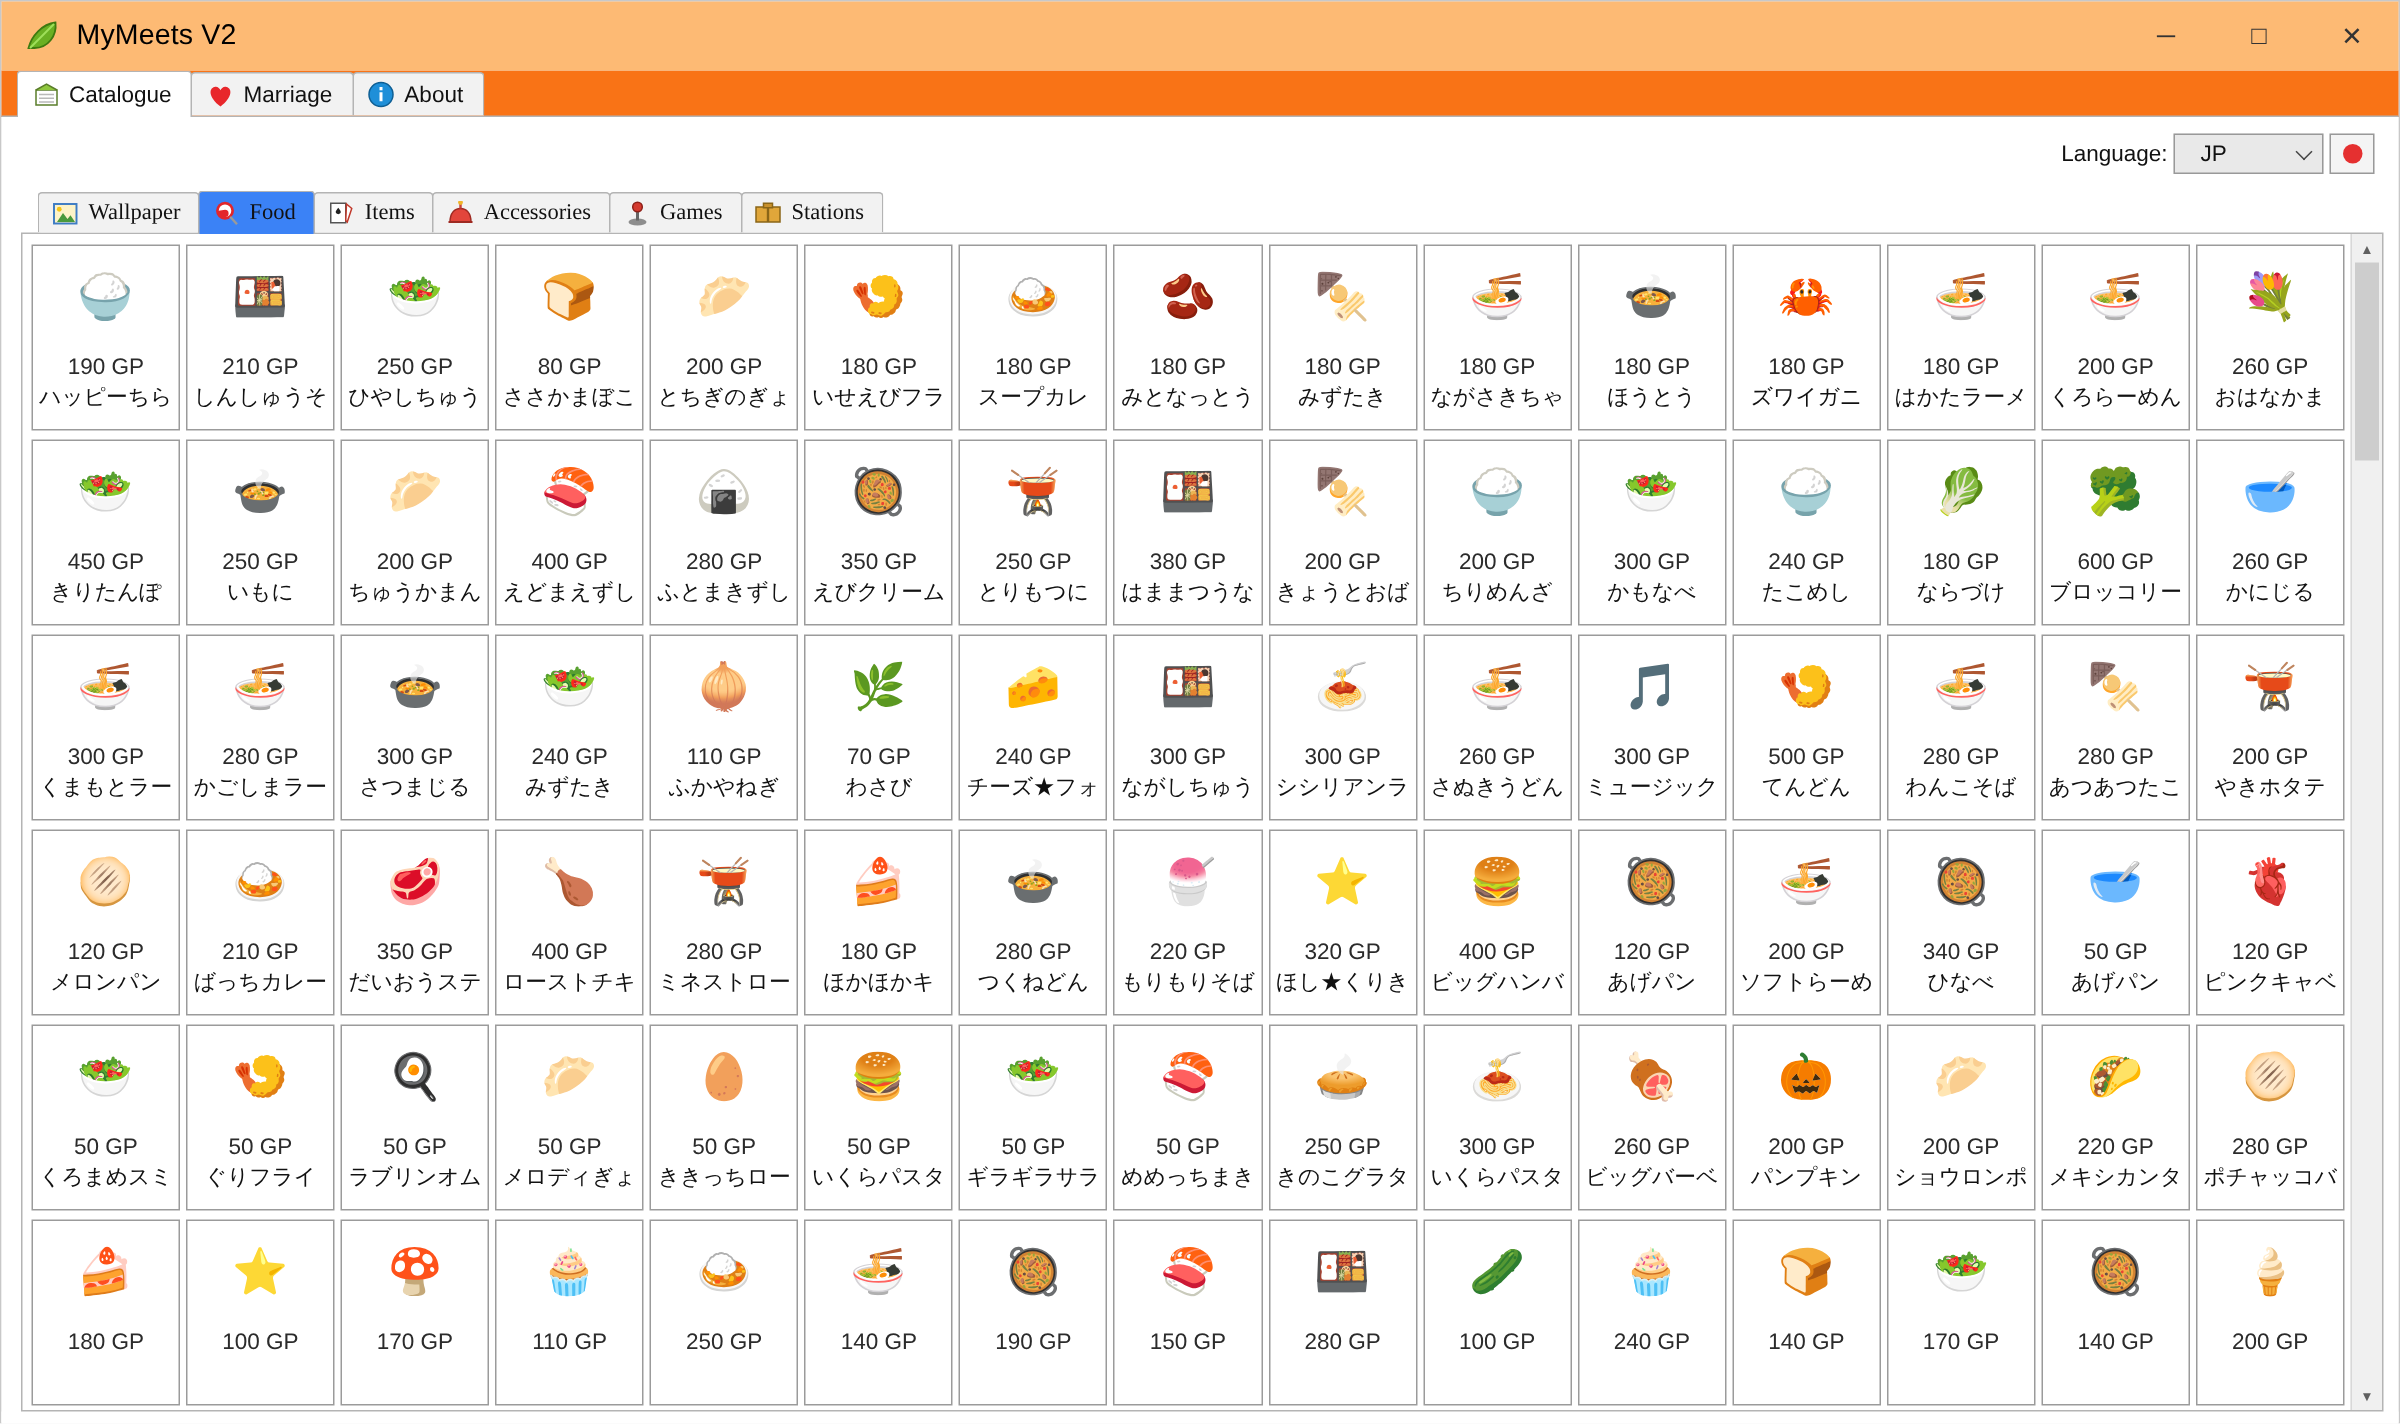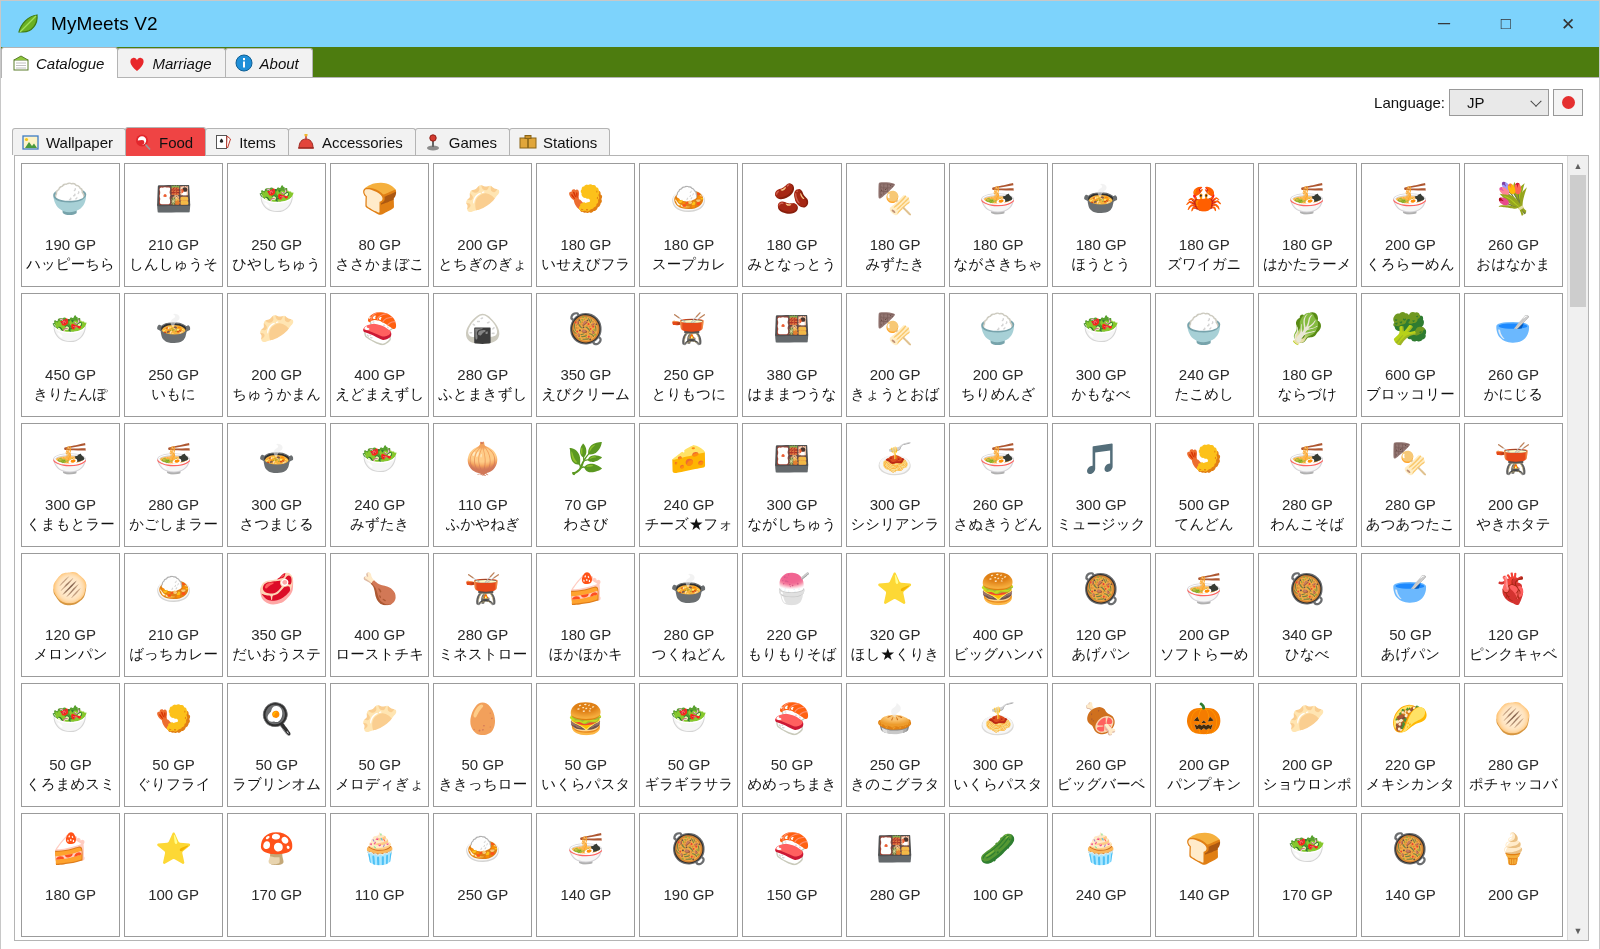--- a/index.html
+++ b/index.html
@@ -16,21 +16,21 @@
     width: 1600px; height: 949px;
     background: #f0f0f0;
     border: 1px solid #c8c8c8;
     display: flex; flex-direction: column;
     position: relative;
   }
 
   
   #titlebar {
     height: 46px;
-    background: #7dd3fc;
+    background: #fdba74;
     display: flex; align-items: center;
     flex: 0 0 46px;
     position: relative;
     justify-content: flex-end;
   }
   #app-icon {
     width: 26px; height: 26px;
     margin-left: 14px; margin-right: 10px;
     position: relative;
     flex: 0 0 26px;
@@ -46,24 +46,24 @@
     color: #333;
     font-size: 17px;
     user-select: none;
   }
   #winbtns { margin-left: auto; display: flex; height: 46px; }
 
   
   #toptabs {
     display: flex; align-items: flex-end;
     height: 31px;
-    background: #4d7c0f;
+    padding-left: 10px;
+    background: #f97316;
     border-bottom: 1px solid #b4b4b4;
     flex: 0 0 31px;
-    font-style: italic;
   }
   .toptab {
     display: flex; align-items: center; gap: 6px;
     height: 29px;
     padding: 0 13px 0 9px;
     font-size: 15px;
     color: #111;
     border: 1px solid #b4b4b4;
     border-bottom: none;
     background: #f2f2f2;
@@ -120,39 +120,40 @@
   }
   #flag-button .dot {
     width: 13px; height: 13px; border-radius: 50%;
     background: #e53030;
   }
 
   
   #subtabs {
     display: flex; align-items: flex-end;
     height: 29px;
-    padding-left: 11px;
+    padding-left: 24px;
     flex: 0 0 29px;
     position: relative;
     z-index: 4;
+    font-family: Liberation Serif, serif;
   }
   .subtab {
     display: flex; align-items: center; gap: 6px;
     height: 27px;
     padding: 0 12px 0 8px;
     font-size: 15px;
     color: #111;
     border: 1px solid #b4b4b4;
     border-bottom: none;
     background: #f2f2f2;
     margin-right: -1px;
     border-radius: 3px 3px 0 0;
   }
   .subtab.active {
-    background: #ef4444;
+    background: #3b82f6;
     height: 29px;
     margin-bottom: -1px;
     z-index: 5;
     margin-top: 42px;
   }
 
   
   #gridwrap {
     flex: 1 1 auto;
     margin: 0 10px 0 13px;

